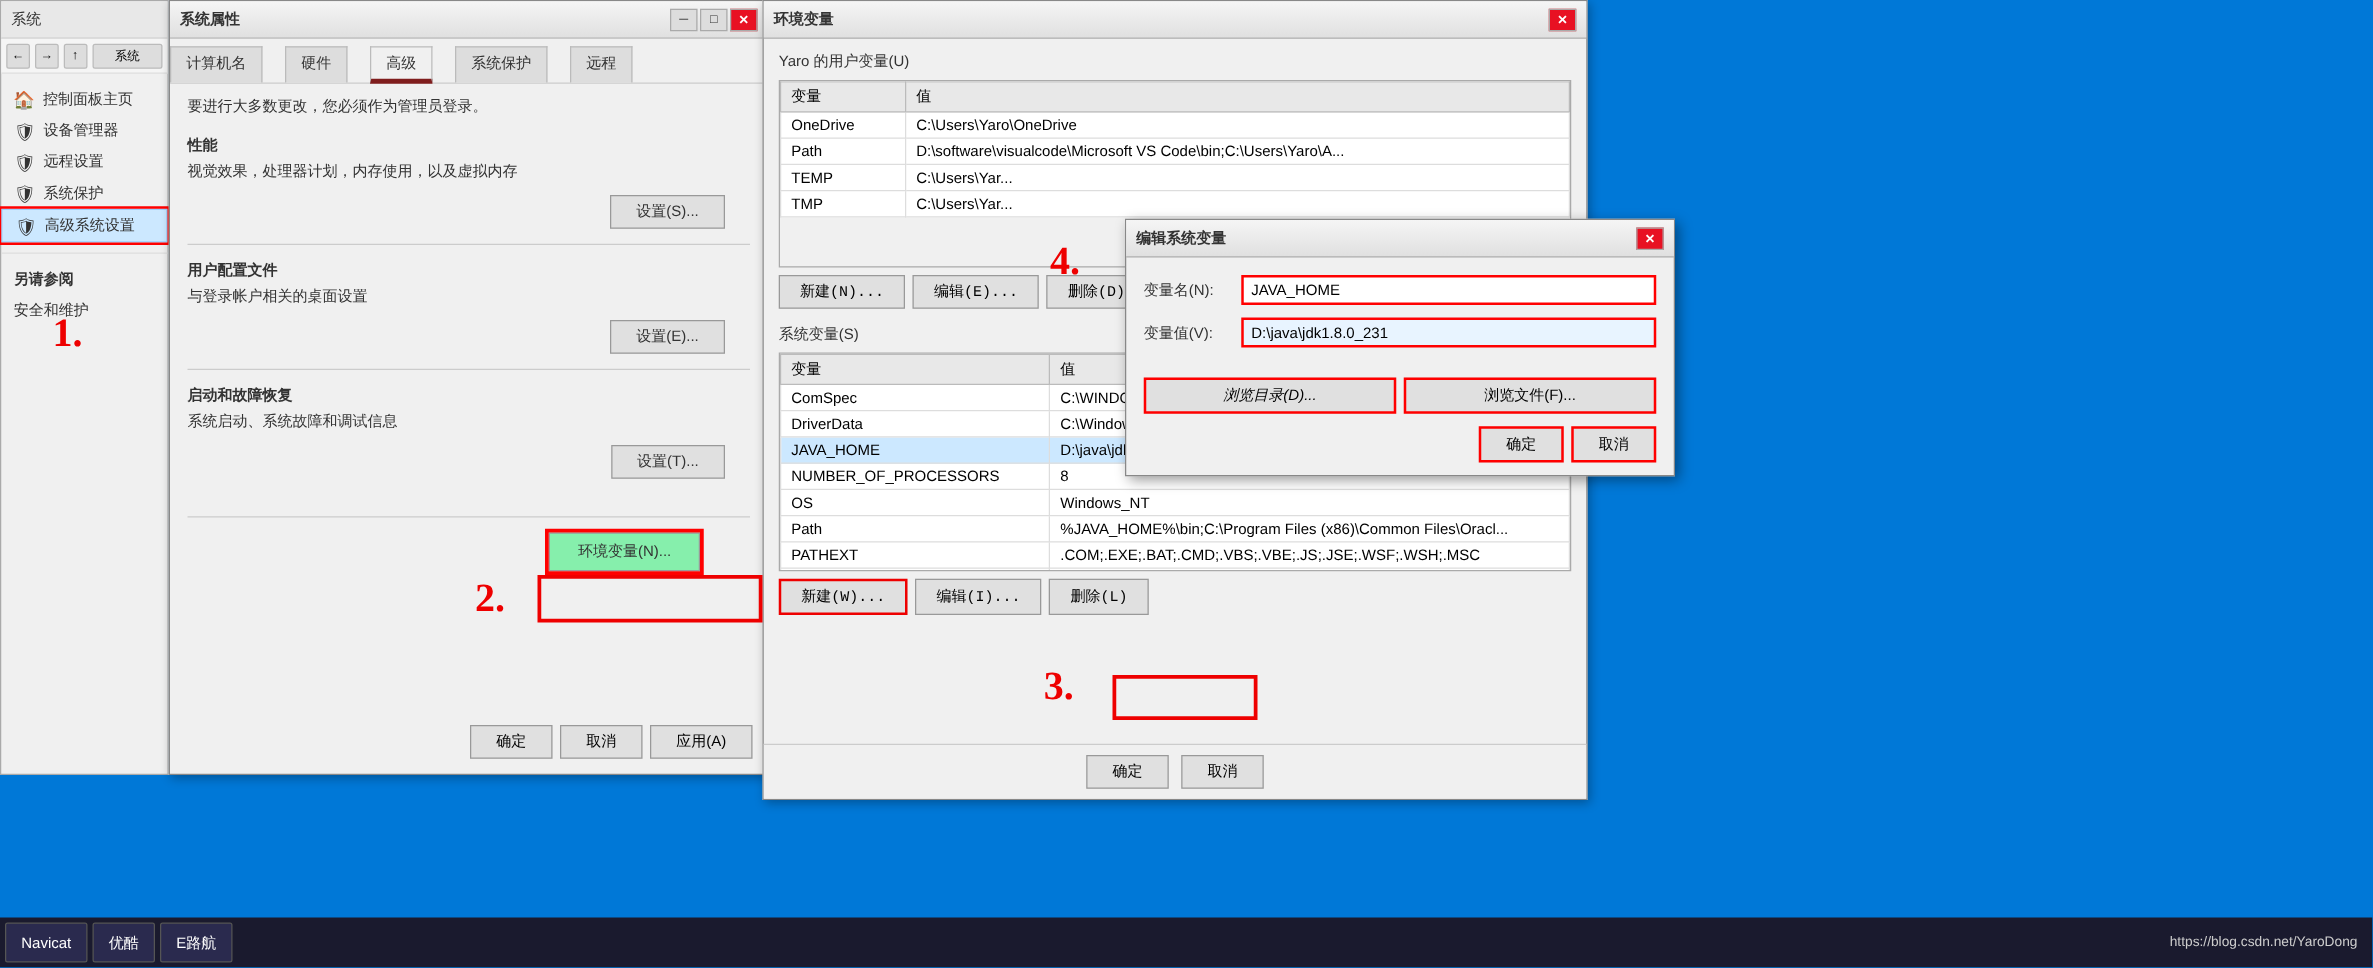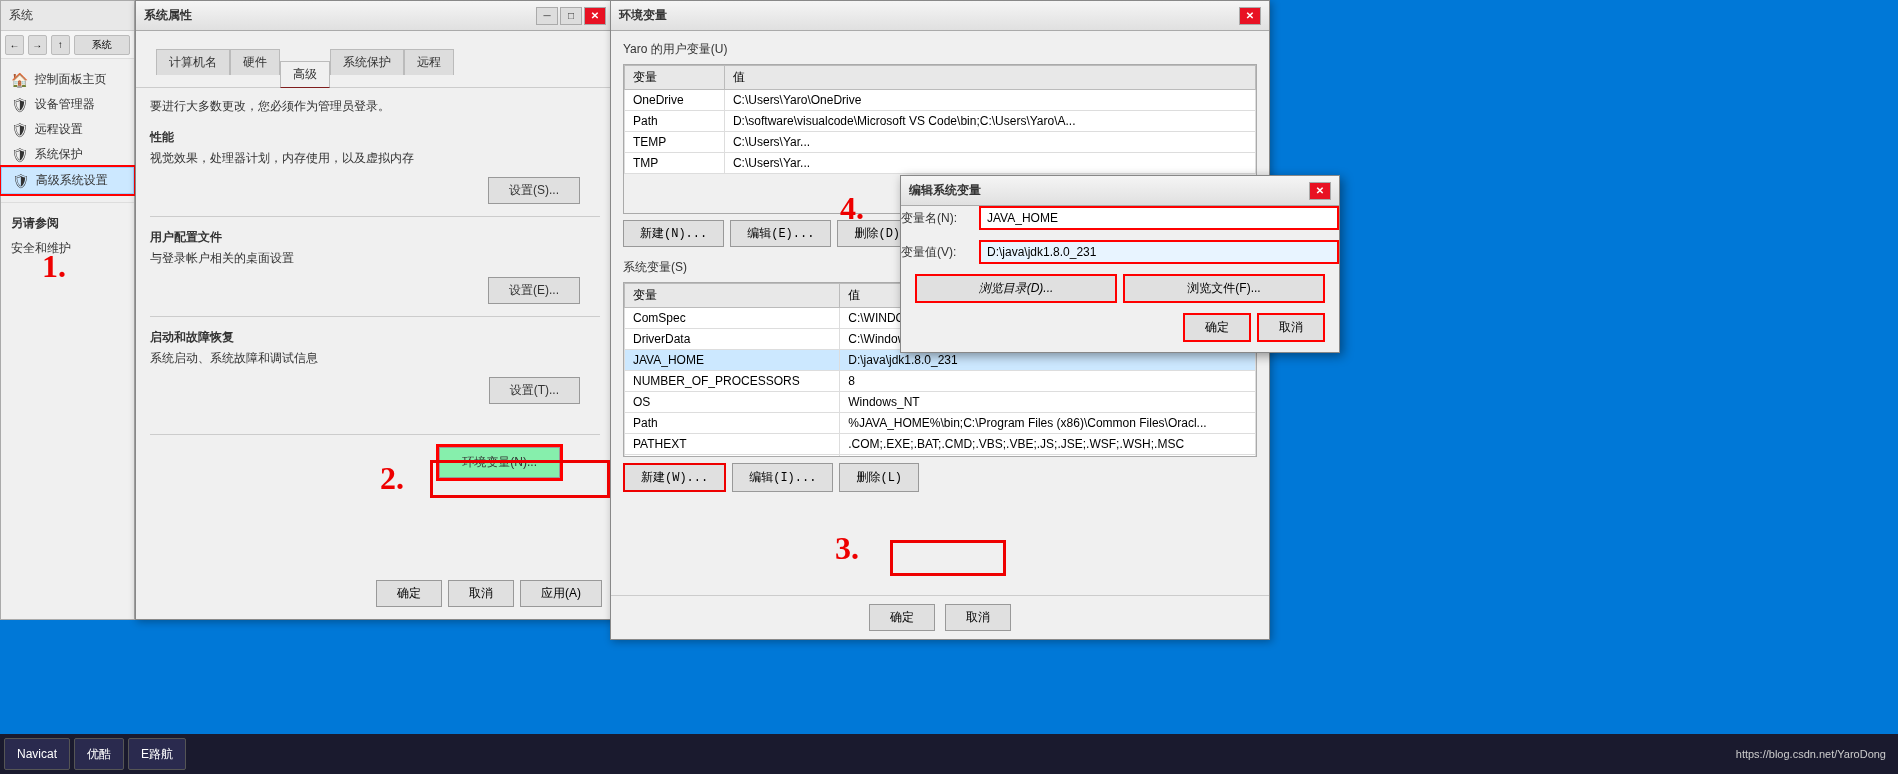--- a/index.html
+++ b/index.html
@@ -133,42 +133,40 @@
 
     .win-btn.close {
       background: #e81123;
       color: white;
     }
 
     
     .tab-bar {
       display: flex;
       background: #f0f0f0;
-      padding: 6px 20px 0;
-      gap: 0;
+      padding: 6px 0 0;
+      gap: 18px;
       border-bottom: 1px solid #ccc;
-      align-items: center;
     }
 
     .tab {
       padding: 4px 12px;
       background: #ddd;
       border: 1px solid #bbb;
       border-bottom: none;
       cursor: pointer;
       font-size: 12px;
       color: #333;
     }
 
     .tab.active {
       background: #f0f0f0;
-      border-bottom: 1px solid #7f1d1d;
+      border-bottom: 4px solid #7f1d1d;
       margin-bottom: -1px;
       z-index: 1;
-      margin-top: 24px;
     }
 
     .notice-text {
       font-size: 12px;
       color: #333;
       margin-bottom: 14px;
     }
 
     .section-title {
       font-size: 12px;
@@ -307,20 +305,21 @@
       top: 175px;
       left: 900px;
       width: 440px;
       background: #f0f0f0;
       border: 1px solid #888;
       box-shadow: 3px 3px 10px rgba(0,0,0,0.4);
       z-index: 10;
     }
 
     .edit-dialog-content {
+      padding: 14px;
     }
 
     .field-row {
       display: flex;
       align-items: center;
       margin-bottom: 10px;
       gap: 8px;
     }
 
     .field-label {

